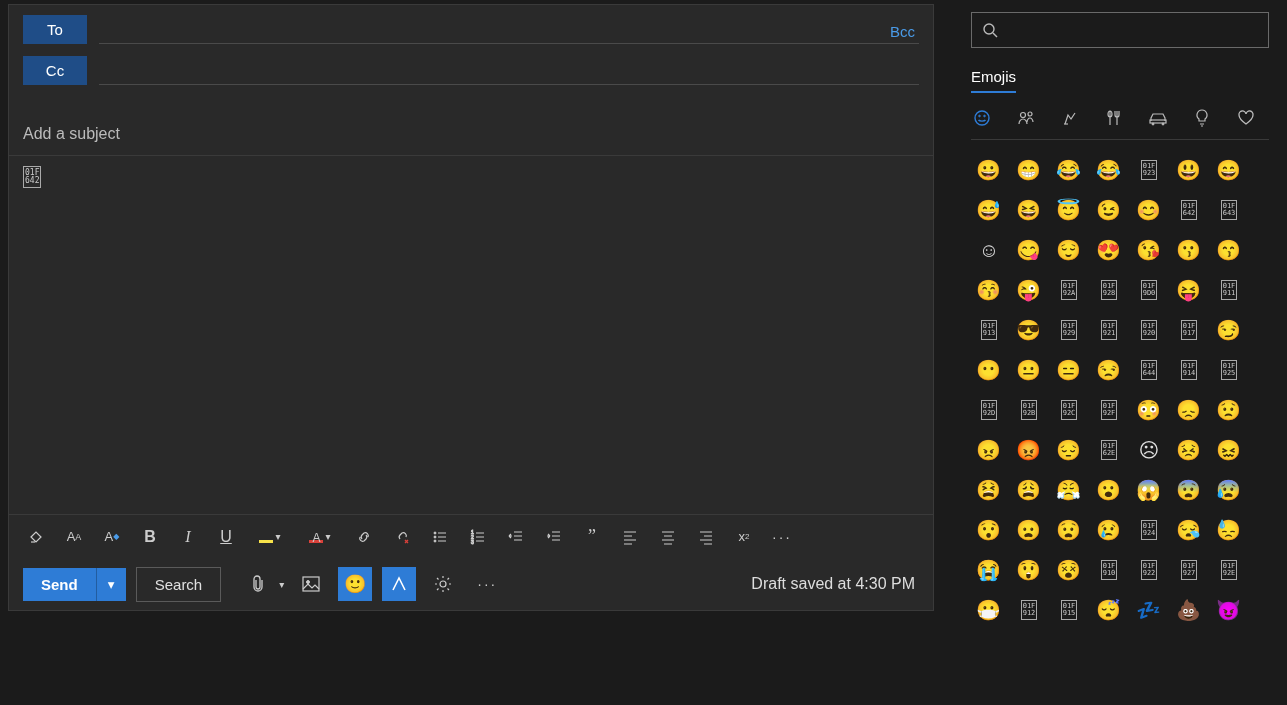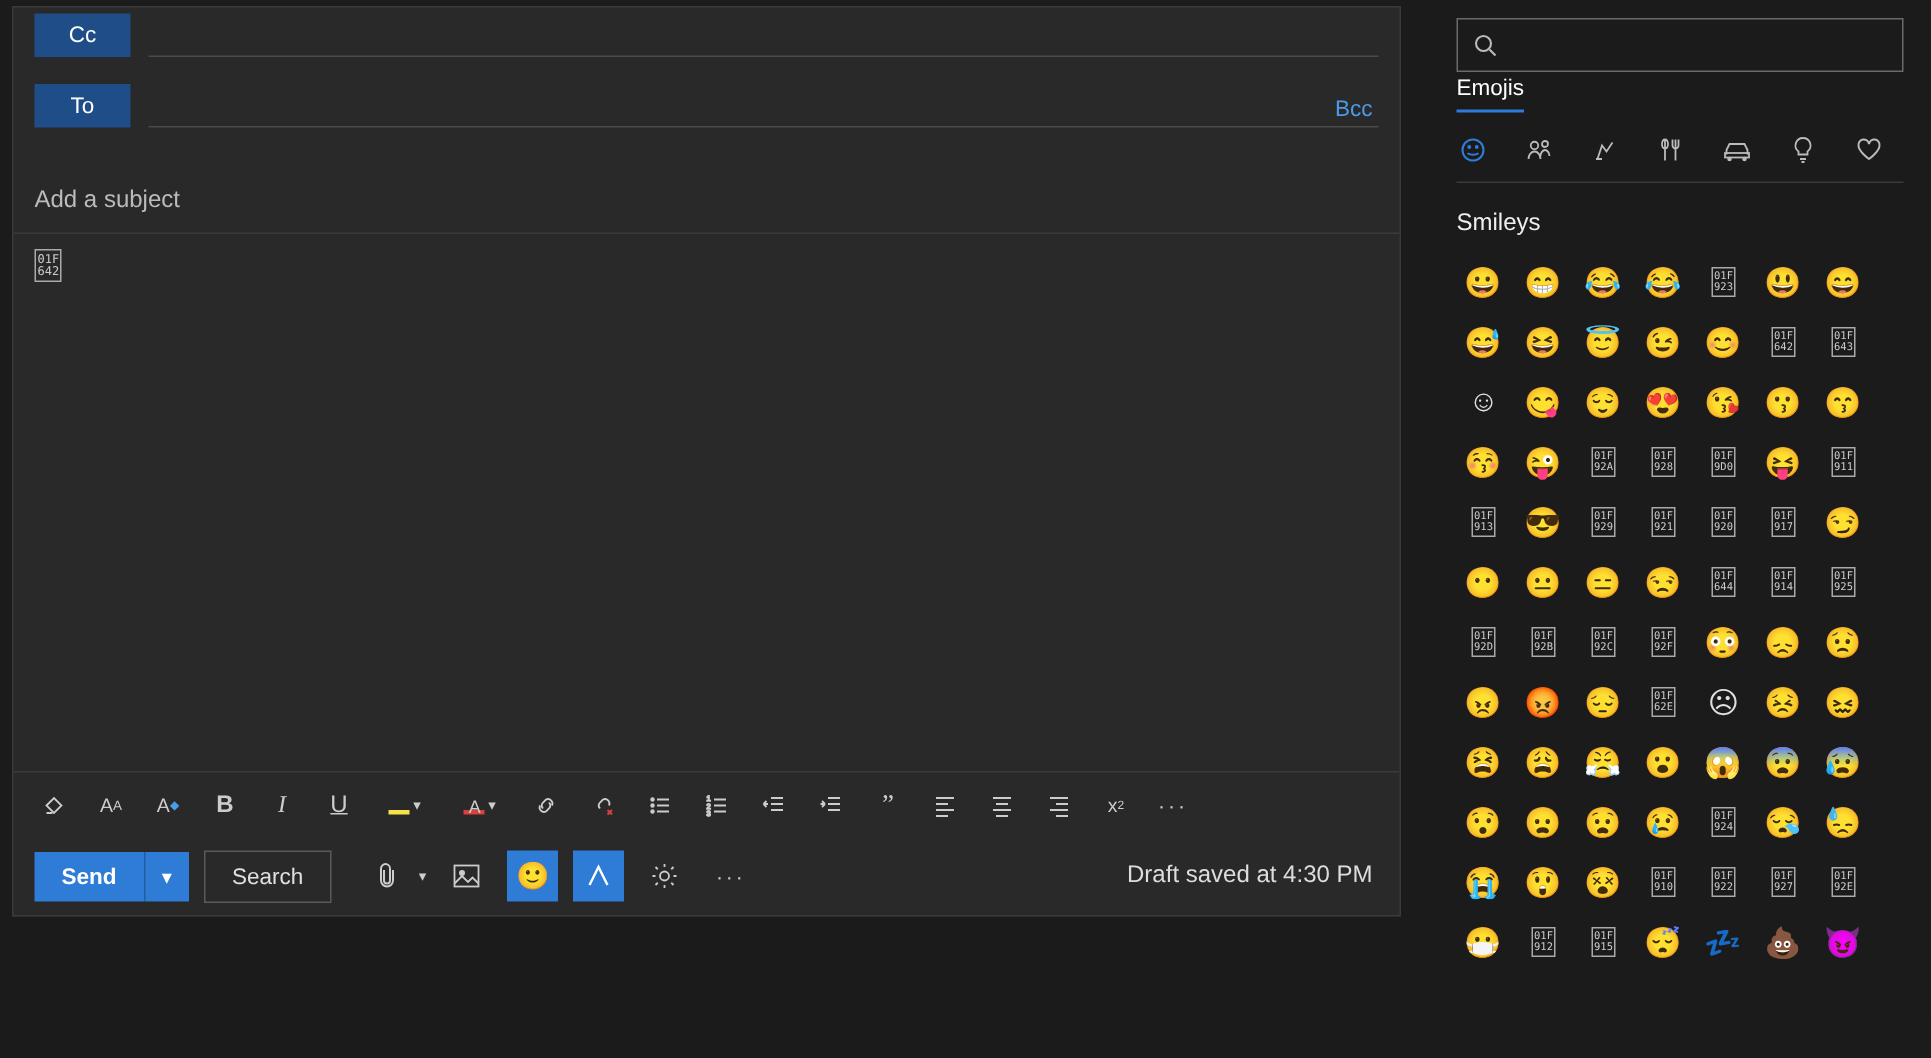--- a/index.html
+++ b/index.html
@@ -182,21 +182,21 @@
   .search-wrap input {
     background:transparent;
     border:none;
     outline:none;
     color:#ddd;
     font-size:15px;
     flex:1;
   }
   .search-wrap input::placeholder { color:#bbb; }
   .tab-row {
-    margin-top:2px;
+    margin-top:20px;
   }
   .tab-label {
     display:inline-block;
     color:#fff;
     font-size:15px;
     padding-bottom:6px;
     border-bottom:2px solid #2e7cd6;
   }
   .cat-row {
     display:flex;
@@ -243,29 +243,29 @@
   }
   
   ::-webkit-scrollbar{width:0;height:0;}
 </style>
 </head>
 <body>
 
 <div class="compose">
   <div class="compose-card">
 
-    <div class="recip-row" style="padding-top:4px;">
-      <button class="recip-btn">Cc</button>
-      <div class="recip-line"></div>
-    </div>
-
     <div class="recip-row">
       <button class="recip-btn">To</button>
       <div class="recip-line"></div>
       <span class="bcc-link">Bcc</span>
+    </div>
+
+    <div class="recip-row" style="padding-top:4px;">
+      <button class="recip-btn">Cc</button>
+      <div class="recip-line"></div>
     </div>
 
     <div class="subject-row">
       <input class="subject-input" placeholder="Add a subject" style="">
     </div>
 
     <div class="body-area">
       <span class="placeholder-glyph">01F<br>642</span>
     </div>
 
@@ -446,21 +446,20 @@
           <path d="M7 1a5 5 0 0 0-3 9v2h6v-2a5 5 0 0 0-3-9zM5 15h4M6 17h2" stroke-width="1.2"></path>
         </svg>
       </div>
       <div class="cat">
         <svg width="18" height="16" viewBox="0 0 18 16" stroke="#bbb" fill="none">
           <path d="M9 14S2 9 2 5a3.5 3.5 0 0 1 7-1 3.5 3.5 0 0 1 7 1c0 4-7 9-7 9z" stroke-width="1.3"></path>
         </svg>
       </div>
     </div>
 
-  <div class="section-title">Smileys</div>
 
   <div class="emoji-grid" id="emoji-grid">
       <div class="emoji-cell">😀</div>
       <div class="emoji-cell">😁</div>
       <div class="emoji-cell">😂</div>
       <div class="emoji-cell">😂</div>
       <div class="emoji-cell">
         <span class="tofu">01F<br>923</span>
       </div>
       <div class="emoji-cell">😃</div>

